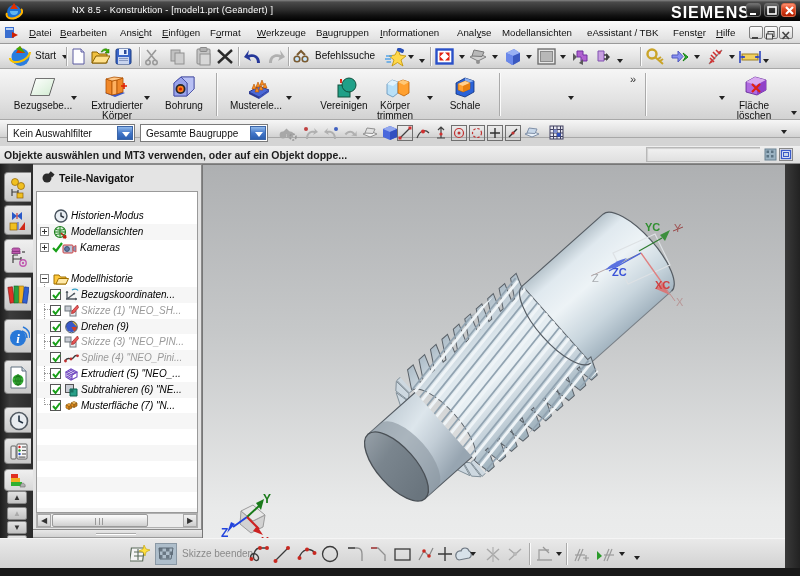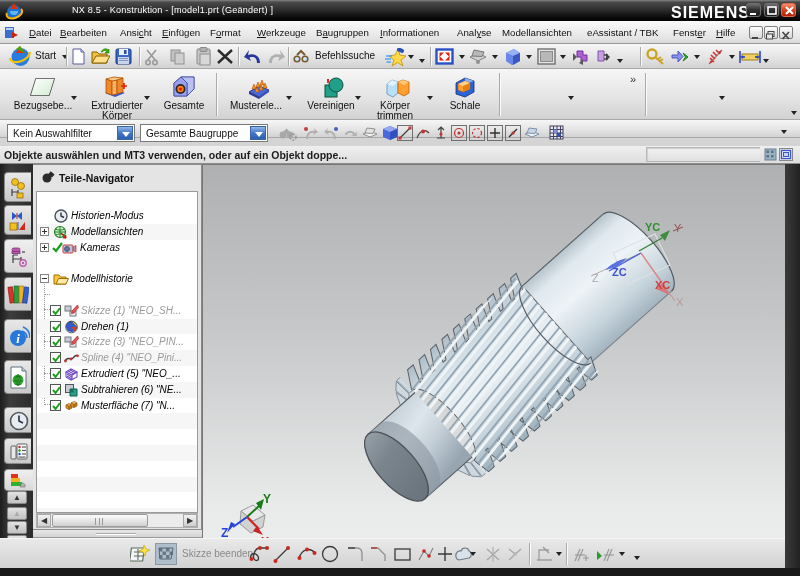--- a/index.html
+++ b/index.html
@@ -361,41 +361,41 @@
   <div class="caret" style="left:144px;top:27px"></div>
   <div class="bigcell" style="left:155px;width:58px">
     <svg class="abs" style="left:16px;top:4px" width="26" height="25" viewBox="0 0 26 25">
       <path d="M3 8 L10 2 L23 2 L23 14 L16 21 L3 21 Z" fill="#8a94e8" stroke="#4048a0" stroke-width="0.8"></path>
       <path d="M10 2 L23 2 L23 14 L16 21 L16 8 Z" fill="#b8c0f4" stroke="#4048a0" stroke-width="0.8"></path>
       <path d="M3 8 L10 2 L16 8 L16 21 L3 21 Z" fill="#98a2ec" stroke="#4048a0" stroke-width="0.8"></path>
       <circle cx="9.5" cy="14" r="5" fill="#282828"></circle>
       <circle cx="9.5" cy="14" r="3.2" fill="#ff8020"></circle>
           <circle cx="9.5" cy="14" r="1.6" fill="#d02000"></circle>
     </svg>
-    <div class="biglabel">Gesamte</div>
+    <div class="biglabel">Bohrung</div>
   </div>
   <div class="vsep" style="left:216px;top:4px;height:43px"></div>
   <div class="bigcell" style="left:221px;width:70px">
     <svg class="abs" style="left:20px;top:5px" width="30" height="24" viewBox="0 0 30 24">
       <path d="M8 16 L18 10 L28 14 L18 21 Z" fill="#4a68d8" stroke="#2a3890"></path>
       <path d="M8 16 L18 21 L18 23 L8 18 Z" fill="#2a3890"></path>
       <path d="M18 21 L28 14 L28 16 L18 23 Z" fill="#3a50b8"></path>
       <g fill="#ff9020" stroke="#b05000" stroke-width="0.6">
         <path d="M11 13 L13 8 L15 13 Z"></path>
             <path d="M15 11 L17 6 L19 11 Z"></path>
             <path d="M19 9 L21 4 L23 9 Z"></path>
         <path d="M14 16 L16 11 L18 16 Z"></path>
             <path d="M18 14 L20 9 L22 14 Z"></path>
             <path d="M22 12 L24 7 L26 12 Z"></path>
       </g>
     </svg>
     <div class="biglabel">Musterele...</div>
   </div>
   <div class="caret" style="left:286px;top:27px"></div>
-  <div class="bigcell" style="left:299px;width:64px">
+  <div class="bigcell" style="left:312px;width:64px">
     <svg class="abs" style="left:20px;top:3px" width="26" height="26" viewBox="0 0 26 26">
       <path d="M8 6 L10 6 M9 5 L9 9" stroke="#e02010" stroke-width="1.8"></path>
       <rect x="6" y="11" width="12" height="12" fill="#20a088" stroke="#10503c"></rect>
       <circle cx="17" cy="11" r="7" fill="#20a088" stroke="#10503c"></circle>
     </svg>
     <div class="biglabel">Vereinigen</div>
   </div>
   <div class="caret" style="left:355px;top:27px"></div>
   <div class="bigcell" style="left:363px;width:64px">
     <svg class="abs" style="left:22px;top:6px" width="26" height="22" viewBox="0 0 26 22">
@@ -415,20 +415,29 @@
       <path d="M5 9 L12 6 L17 8 L10 11 Z" fill="#ffd090"></path>
       <path d="M10 11 L17 8 L17 14 L10 17 Z" fill="#e88010"></path>
     </svg>
     <div class="biglabel">Schale</div>
   </div>
   <div class="vsep" style="left:499px;top:4px;height:43px"></div>
   <div class="caret" style="left:568px;top:27px"></div>
   <div class="tbtxt" style="left:630px;top:4px;font-size:11px;color:#333">»</div>
   <div class="vsep" style="left:645px;top:4px;height:43px"></div>
   <div class="caret" style="left:719px;top:27px"></div>
+  <div class="bigcell" style="left:727px;width:54px">
+    <svg class="abs" style="left:17px;top:4px" width="26" height="24" viewBox="0 0 26 24">
+      <path d="M2 7 L11 2 L22 5 L22 15 L13 20 L2 17 Z" fill="#b06ae0" stroke="#5a2090" stroke-width="0.8"></path>
+      <path d="M11 2 L22 5 L13 10 L2 7 Z" fill="#d8aaf0"></path>
+      <path d="M13 10 L22 5 L22 15 L13 20 Z" fill="#9040c8"></path>
+      <path d="M8 9 L16 17 M16 9 L8 17" stroke="#e02010" stroke-width="2.2"></path>
+    </svg>
+    <div class="biglabel">Fläche<br>löschen</div>
+  </div>
   <div class="caret" style="left:791px;top:42px"></div>
 </div>
 
 <div id="row3" class="trow">
   <div class="grip" style="left:2px;top:4px;height:18px"></div>
   <div class="combo" style="left:7px;width:128px">
         <div class="txt">Kein Auswahlfilter</div>
         <div class="drop"></div>
       </div>
   <div class="combo" style="left:140px;width:128px">
@@ -810,20 +819,33 @@
           <div class="tlabel" style="left:43px">Kameras</div>
         </div>
         <div class="trow2" style="top:63.2px">
           <div class="pm" style="left:3px"></div>
           <svg class="abs" style="left:16px;top:2px" width="16" height="12" viewBox="0 0 16 12">
             <path d="M1 11 L1 2 L6 2 L7.5 4 L13 4 L13 11 Z" fill="#ffc83c" stroke="#a07000"></path>
             <path d="M3 11 L5.5 5.5 L15.5 5.5 L13 11 Z" fill="#ffe9a8" stroke="#a07000"></path>
           </svg>
           <div class="tlabel" style="left:34px">Modellhistorie</div>
         </div>
+        <div class="trow2 stripe" style="top:79px">
+          <div class="chk" style="left:13px">
+                <svg width="11" height="11">
+                  <path d="M2 5 L4.5 8 L9 2" fill="none" stroke="#18a018" stroke-width="2"></path>
+                </svg>
+              </div>
+          <svg class="abs" style="left:27px;top:1px" width="15" height="14" viewBox="0 0 15 14">
+            <path d="M2 11 L13 11 M3 11 L3 3 M3 11 L11 5" stroke="#505860" stroke-width="1.3" fill="none"></path>
+            <path d="M3 3 L1.5 5 L4.5 5 Z M13 11 L11 9.5 L11 12.5 Z M11 5 L8.8 5.2 L10.2 7 Z" fill="#505860"></path>
+            <path d="M8 2 C10 0.5 13 1 14 2.5" stroke="#30a0c8" stroke-width="1.3" fill="none"></path>
+          </svg>
+          <div class="tlabel" style="left:44px">Bezugskoordinaten...</div>
+        </div>
         <div class="trow2" style="top:94.8px">
           <div class="chk" style="left:13px">
                 <svg width="11" height="11">
                   <path d="M2 5 L4.5 8 L9 2" fill="none" stroke="#18a018" stroke-width="2"></path>
                 </svg>
               </div>
           <svg class="abs" style="left:27px;top:1px" width="15" height="14" viewBox="0 0 15 14">
             <rect x="1" y="2" width="6" height="5" fill="#c8ccd4" stroke="#70787f"></rect>
             <rect x="6" y="7" width="6" height="5" fill="#e8eaee" stroke="#70787f"></rect>
             <path d="M13.5 1 L8 7 L7.5 9.5 L10 9 L14.5 3.5 Z" fill="#e85858" stroke="#a02020" stroke-width="0.7"></path>
@@ -835,21 +857,21 @@
                 <svg width="11" height="11">
                   <path d="M2 5 L4.5 8 L9 2" fill="none" stroke="#18a018" stroke-width="2"></path>
                 </svg>
               </div>
           <svg class="abs" style="left:27px;top:1px" width="15" height="14" viewBox="0 0 15 14">
             <path d="M7.5 1 A 5.5 5.5 0 0 1 13 7 L7.5 7 Z" fill="#e8b838"></path>
             <path d="M7.5 1 A 5.5 5.5 0 1 0 13 7" fill="#3858c8"></path>
             <path d="M7.5 7 L13 7 A 5.5 5.5 0 0 1 10 11.5 Z" fill="#d04028"></path>
             <circle cx="7.5" cy="7" r="5.8" fill="none" stroke="#203040" stroke-width="0.8"></circle>
           </svg>
-          <div class="tlabel" style="left:44px">Drehen (1)</div>
+          <div class="tlabel" style="left:44px">Drehen (9)</div>
         </div>
         <div class="trow2" style="top:126.4px">
           <div class="chk" style="left:13px">
                 <svg width="11" height="11">
                   <path d="M2 5 L4.5 8 L9 2" fill="none" stroke="#18a018" stroke-width="2"></path>
                 </svg>
               </div>
           <svg class="abs" style="left:27px;top:1px" width="15" height="14" viewBox="0 0 15 14">
             <rect x="1" y="2" width="6" height="5" fill="#c8ccd4" stroke="#70787f"></rect>
             <rect x="6" y="7" width="6" height="5" fill="#e8eaee" stroke="#70787f"></rect>

